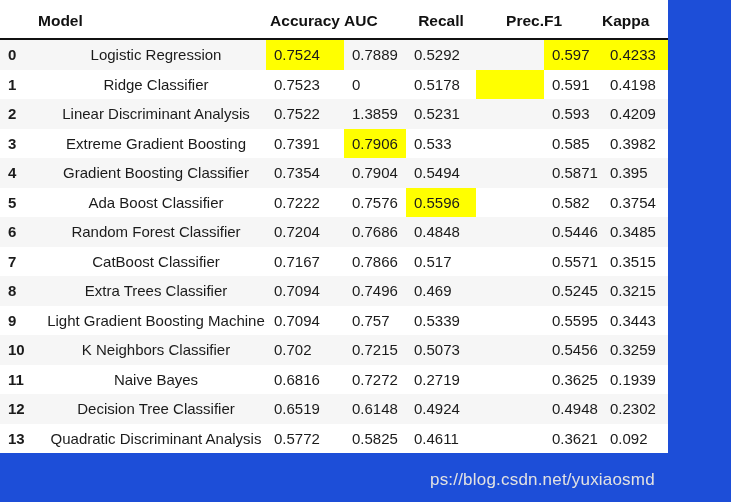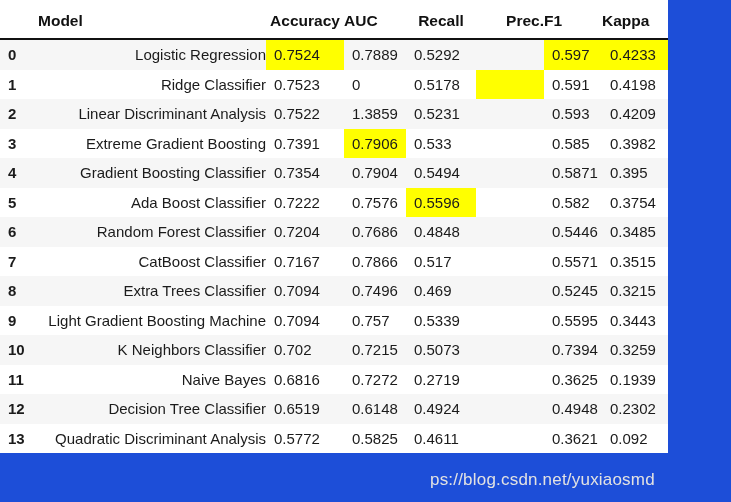--- a/index.html
+++ b/index.html
@@ -89,21 +89,21 @@
     white-space: nowrap;
     overflow: hidden;
   }
 
   td.idx {
     font-weight: bold;
     color: #111111;
     text-align: left;
     padding-left: 8px;
   }
-  td.model { text-align: right; padding-left: 8px; margin-top: 32px; }
+  td.model { text-align: center; padding-left: 8px; margin-top: 32px; }
   td.num   { text-align: left; }
   td.kap   { padding-left: 10px; }
 
   td.hl {
     background-color: #ffff00 !important;
   }
 </style>
 </head>
 <body>
 
@@ -226,21 +226,21 @@
             <td class="num">0.5595</td>
             <td class="num kap">0.3443</td>
           </tr>
           <tr class="even">
             <td class="idx">10</td>
             <td class="model">K Neighbors Classifier</td>
             <td class="num">0.702</td>
             <td class="num">0.7215</td>
             <td class="num">0.5073</td>
             <td class="num"></td>
-            <td class="num">0.7394</td>
+            <td class="num">0.5456</td>
             <td class="num kap">0.3259</td>
           </tr>
           <tr class="odd">
             <td class="idx">11</td>
             <td class="model">Naive Bayes</td>
             <td class="num">0.6816</td>
             <td class="num">0.7272</td>
             <td class="num">0.2719</td>
             <td class="num"></td>
             <td class="num">0.3625</td>

